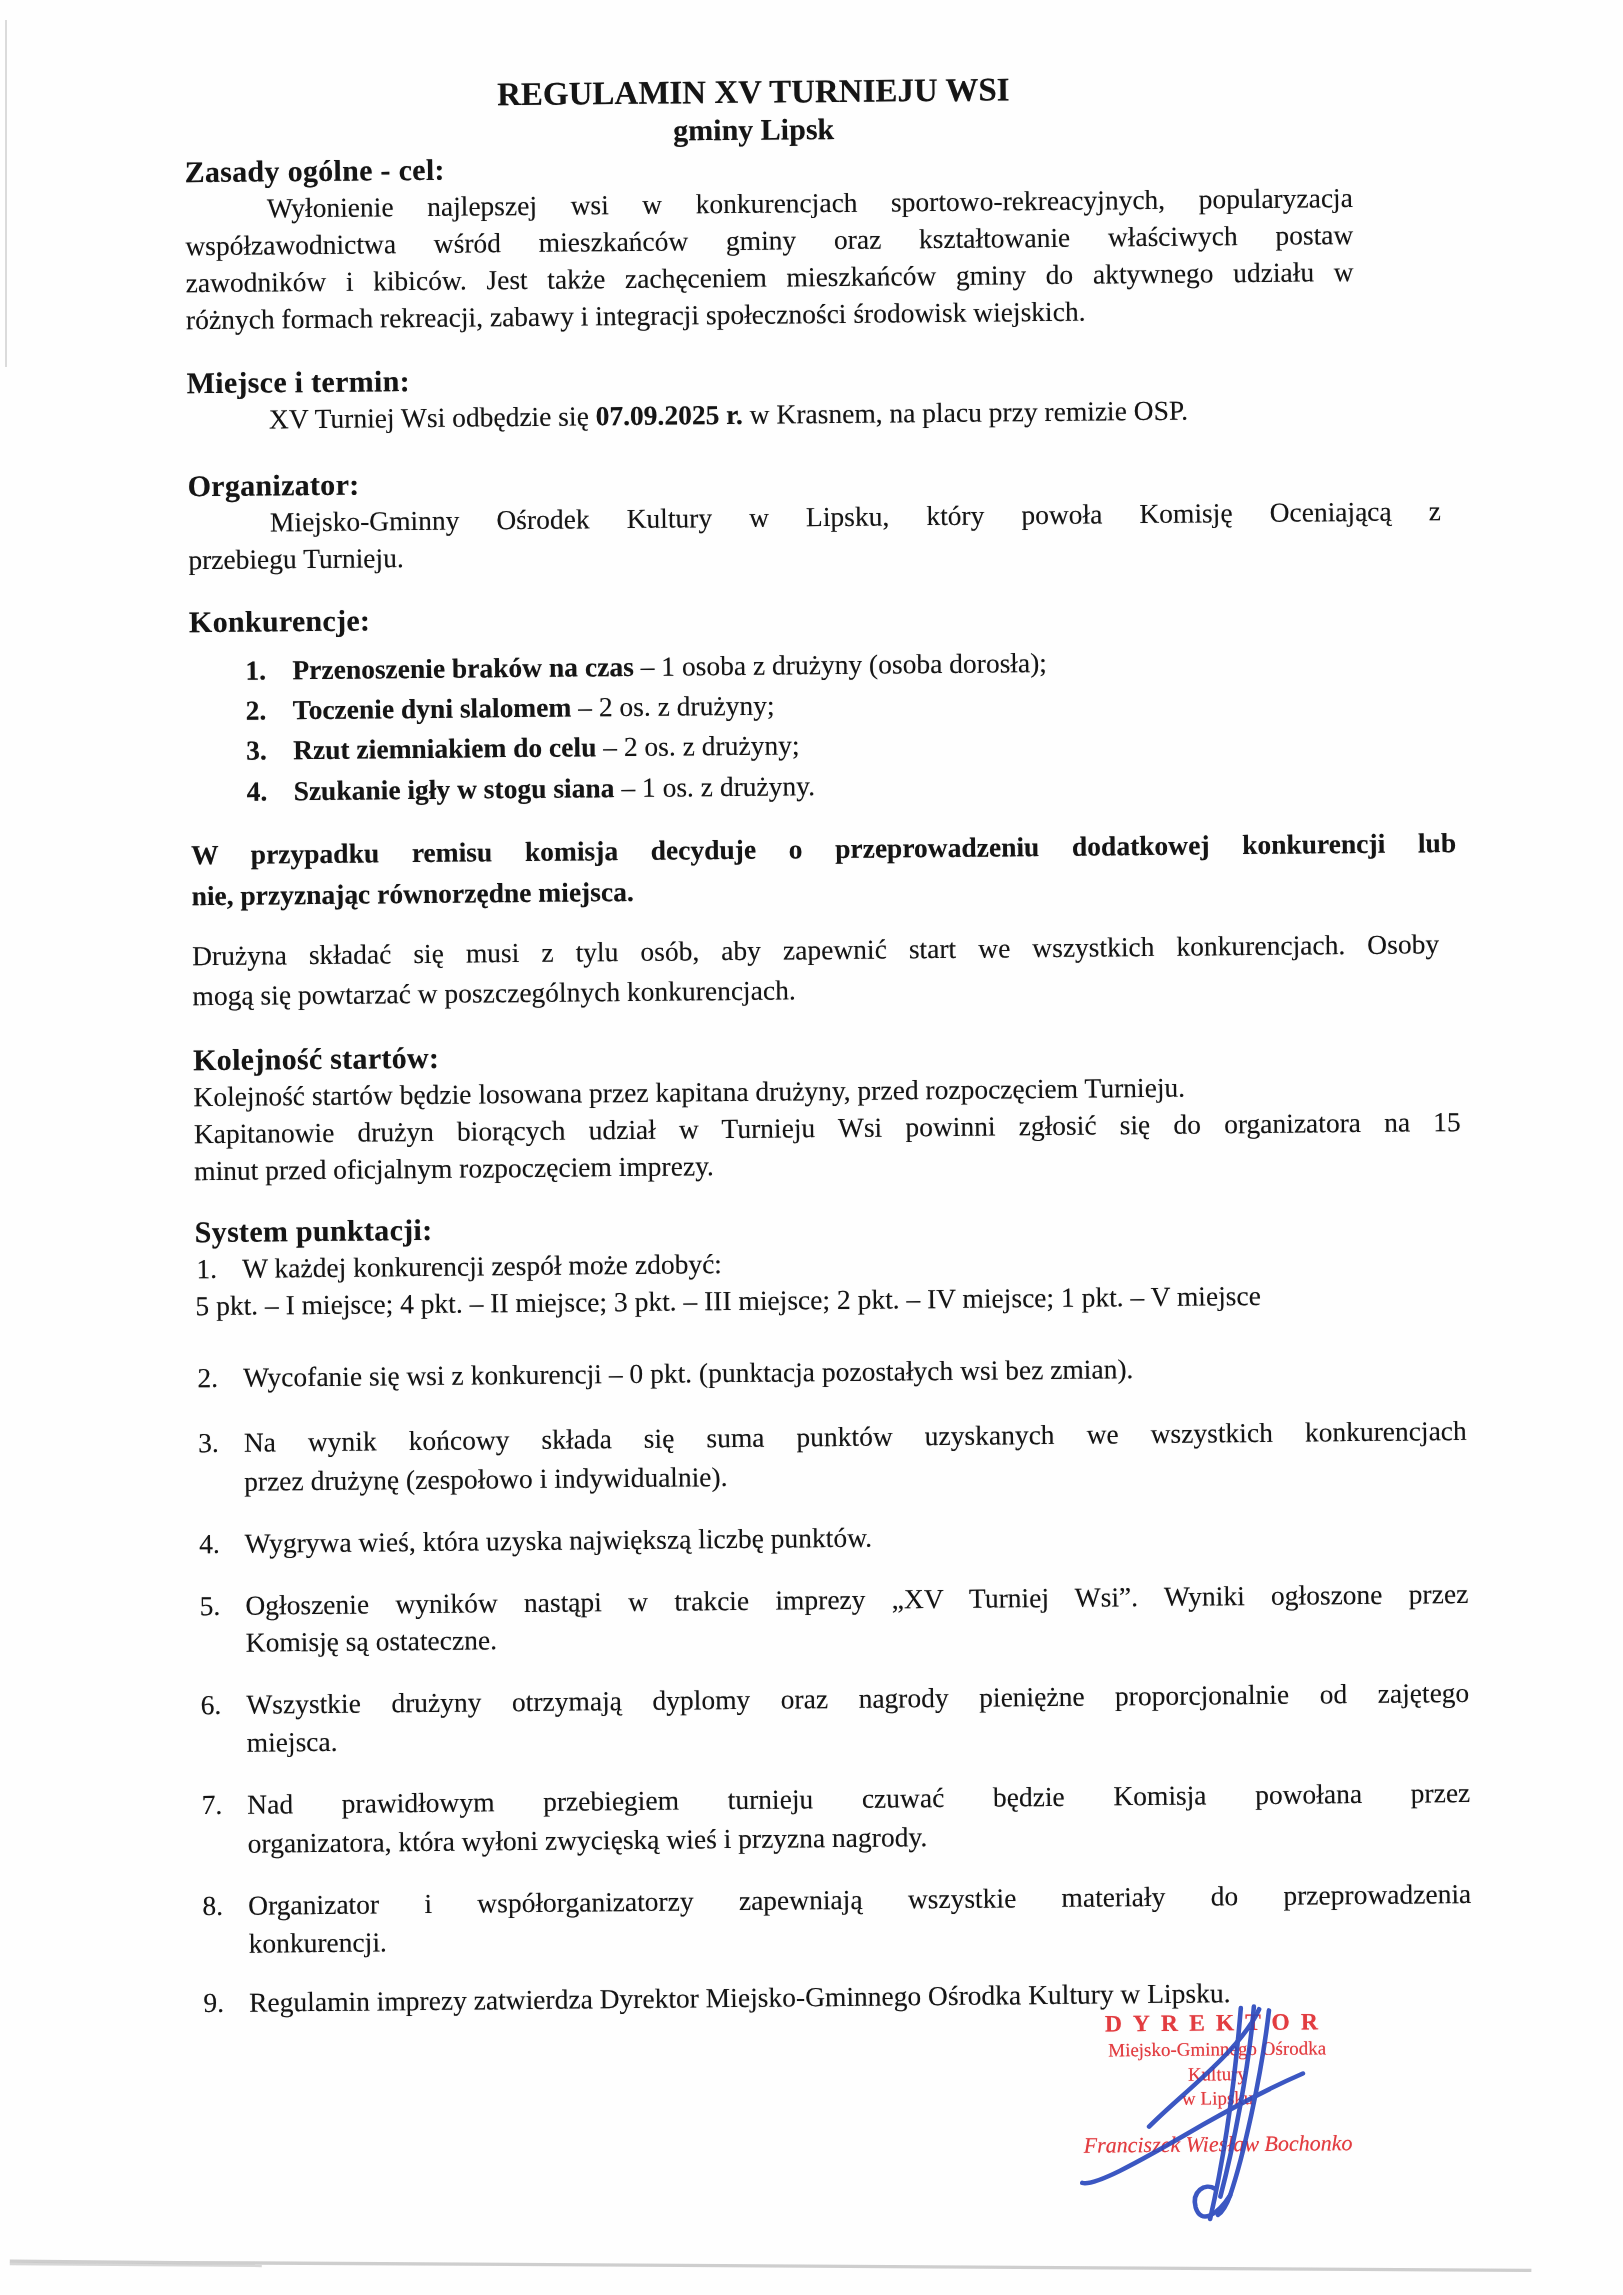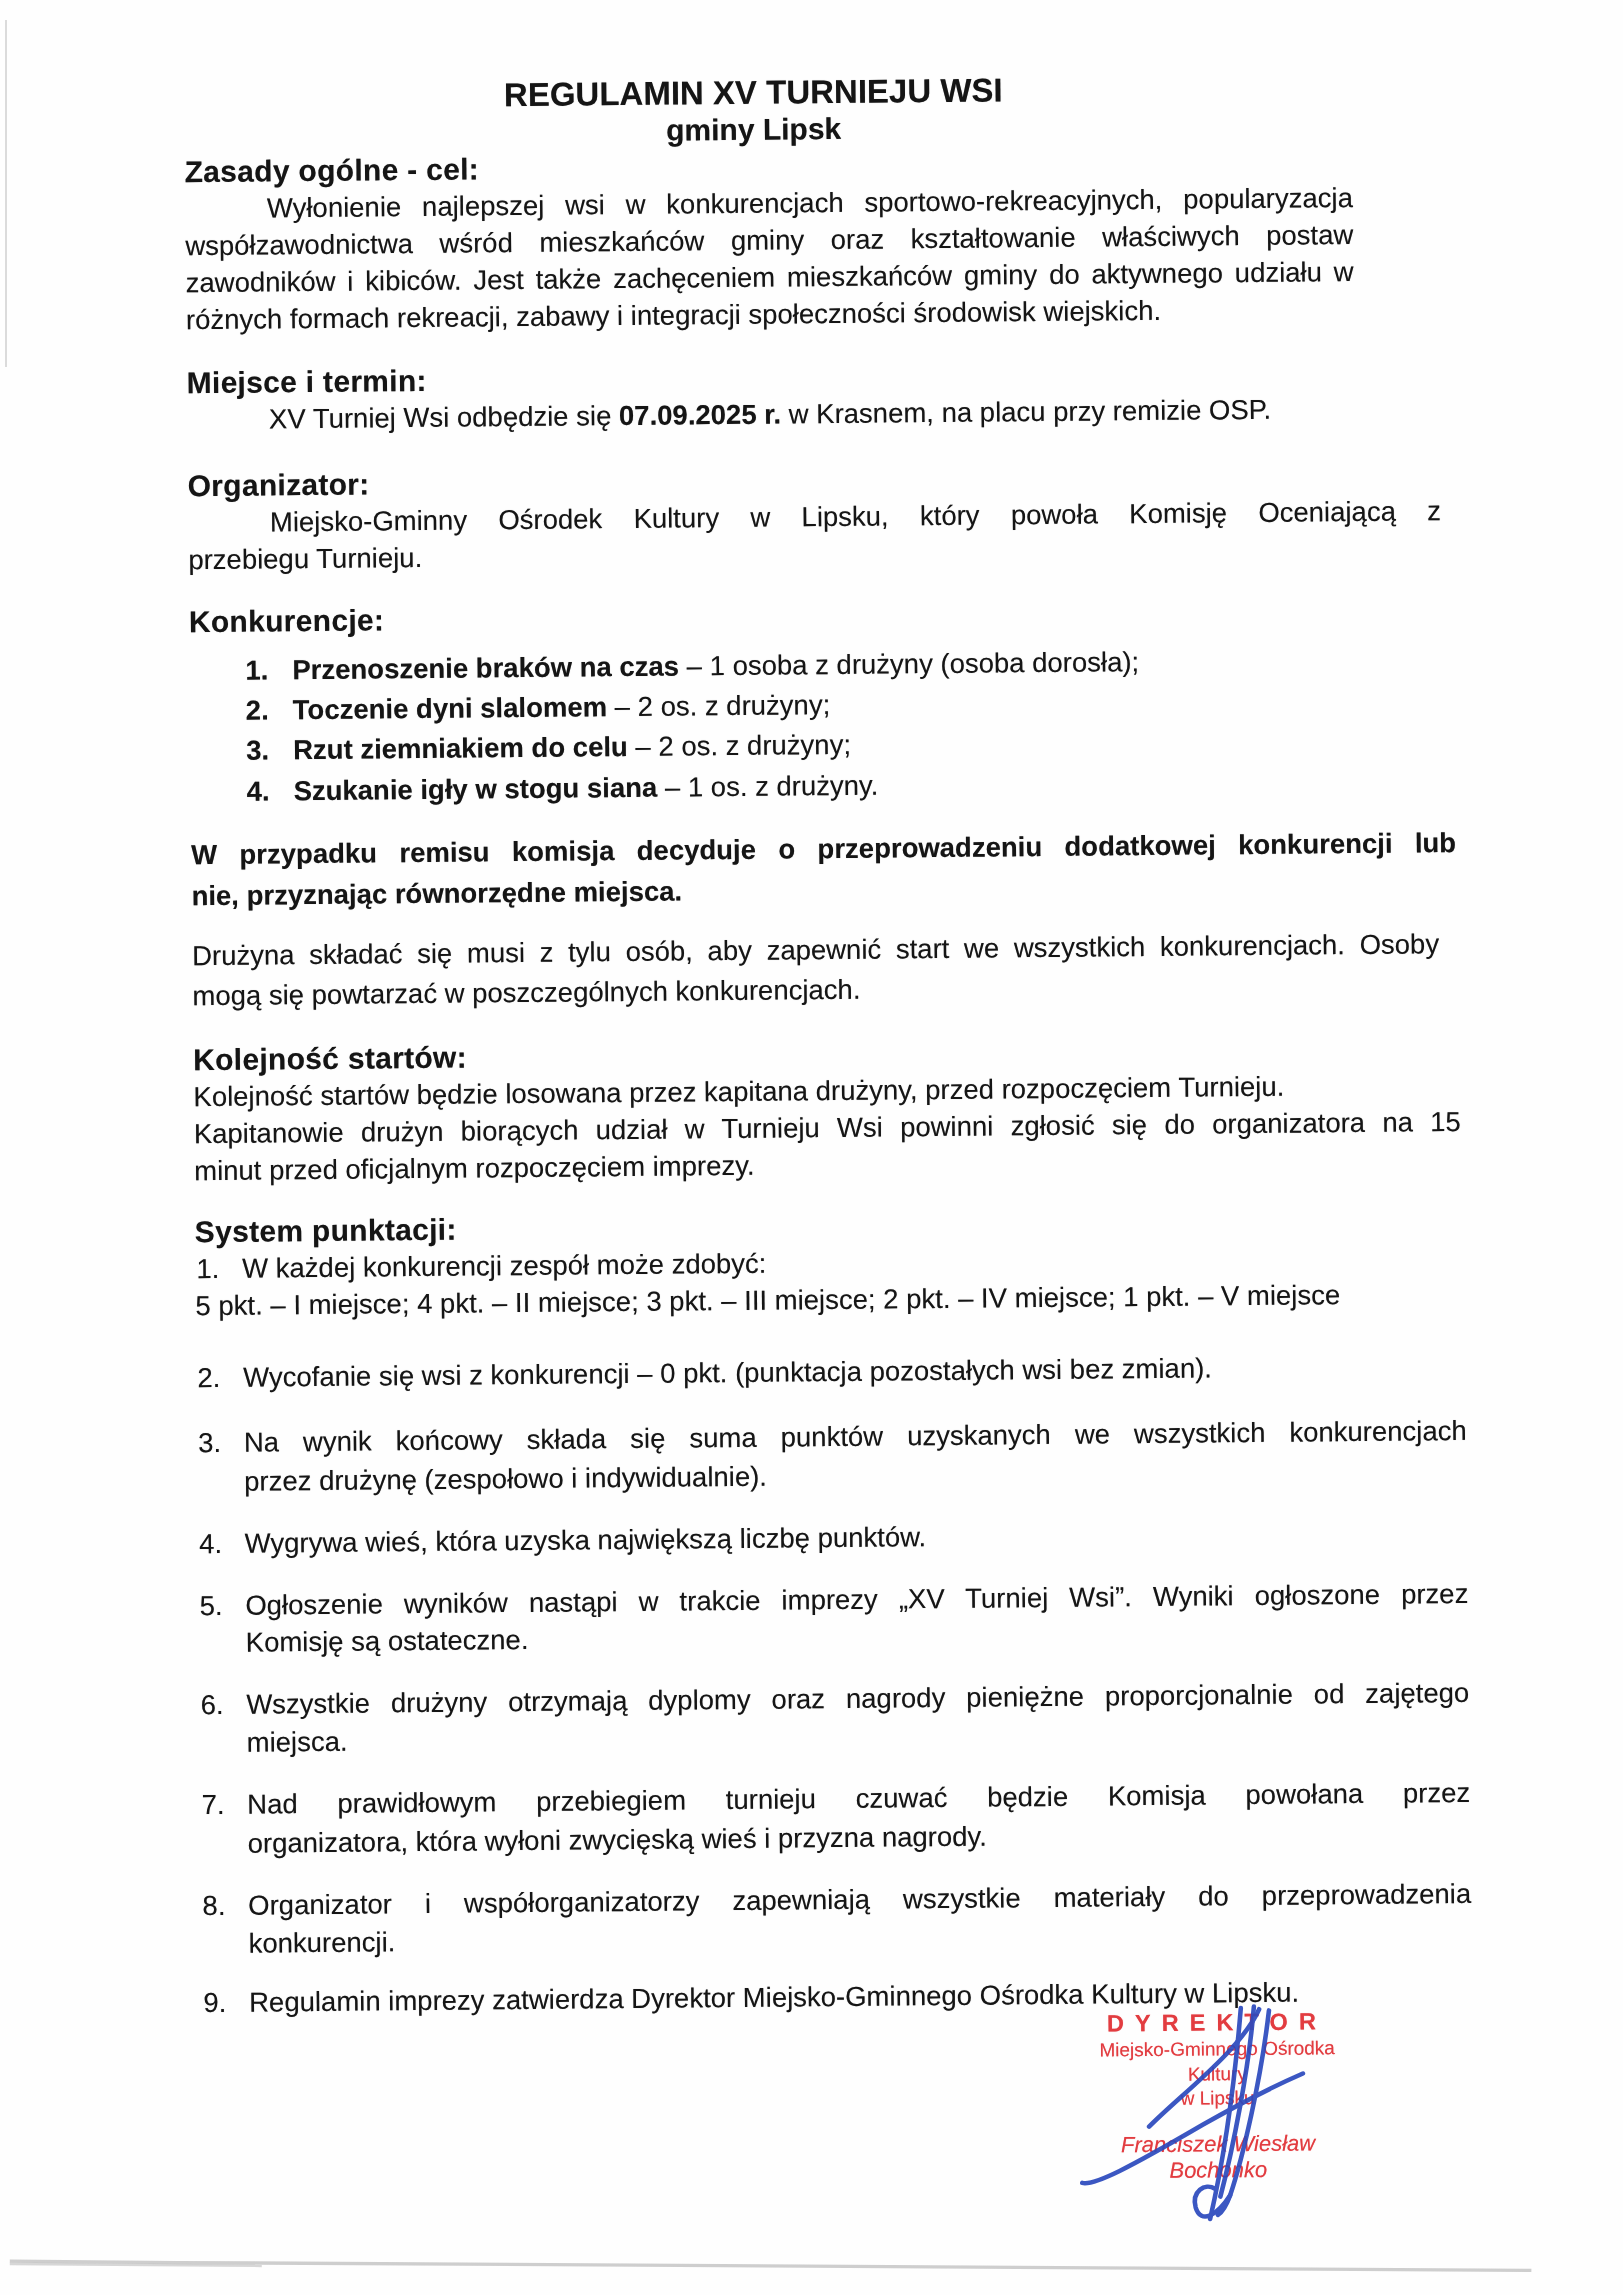--- a/index.html
+++ b/index.html
@@ -1,18 +1,18 @@
 <!DOCTYPE html>
 <html lang="pl" style="font-size:10.5px"><head>
 <meta charset="utf-8">
 <style>
   html,body{margin:0;padding:0;background:#d9d9d9;}
   .page{
     position:relative;width:1623px;height:2295px;background:#fefefe;
-    overflow:hidden;font-family:Liberation Sans, sans-serif;
+    overflow:hidden;font-family:Liberation Serif, serif;
     color:#151515;
   }
   .tilt{position:absolute;left:0;top:0;width:1623px;height:2295px;
     transform:rotate(-0.55deg);transform-origin:419px 1047px;}
   .content{position:absolute;left:193px;top:0;width:1270px;
     text-shadow:0 0 0.7px rgba(25,25,25,.45);}
   .l{font-size:27.5px;line-height:37px;}
   .h{font-size:30px;line-height:37px;font-weight:700;letter-spacing:0.3px;}
   .t1{font-size:33px;line-height:37px;font-weight:700;text-align:center;width:1139px;}
   .t2{font-size:30px;line-height:37px;font-weight:700;text-align:center;width:1139px;}

